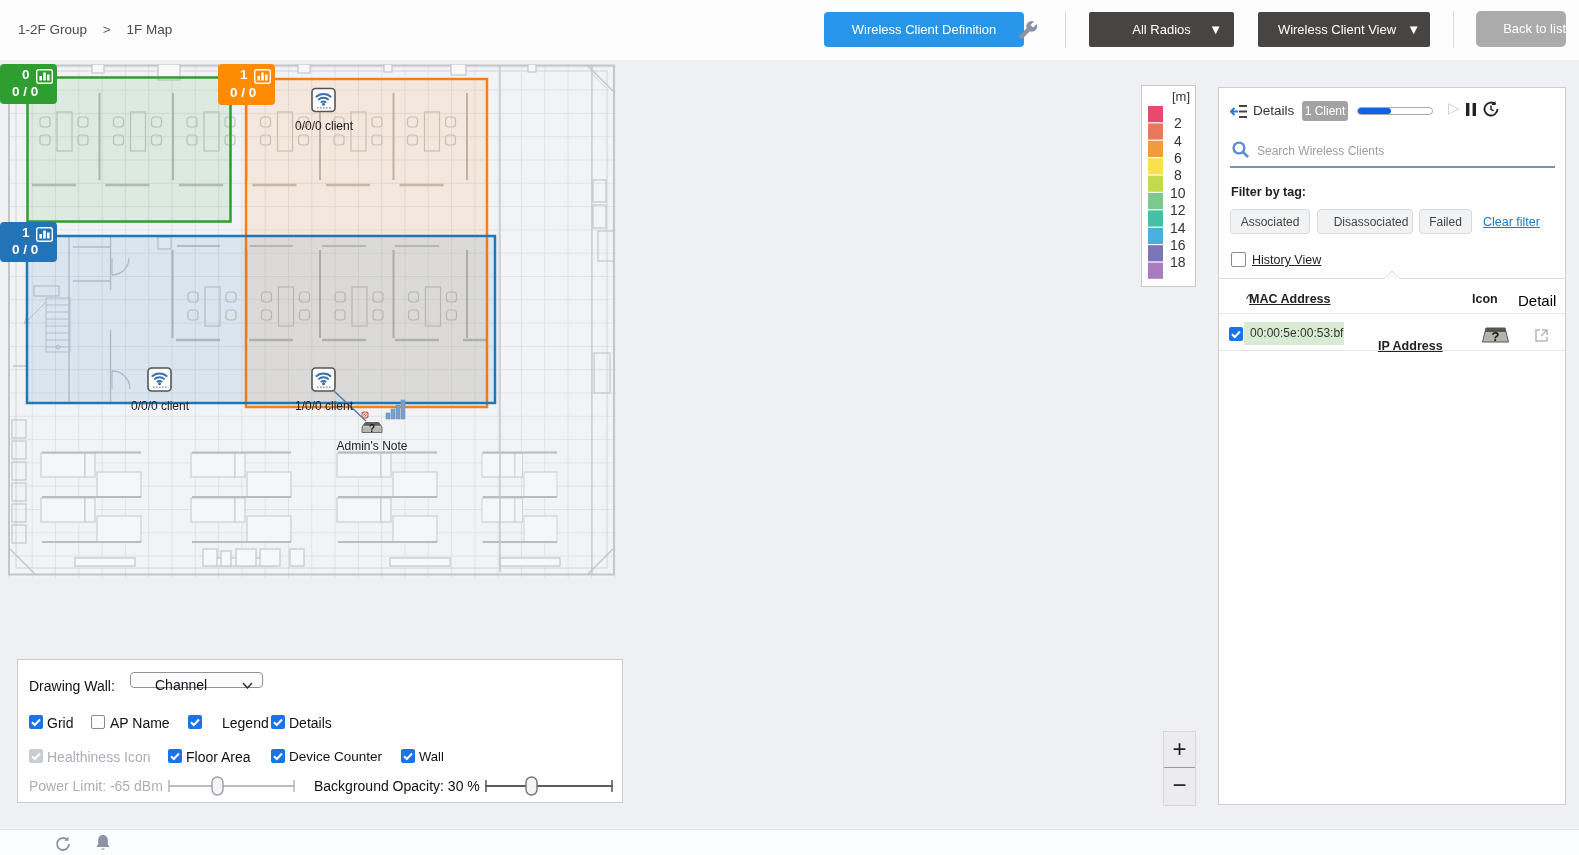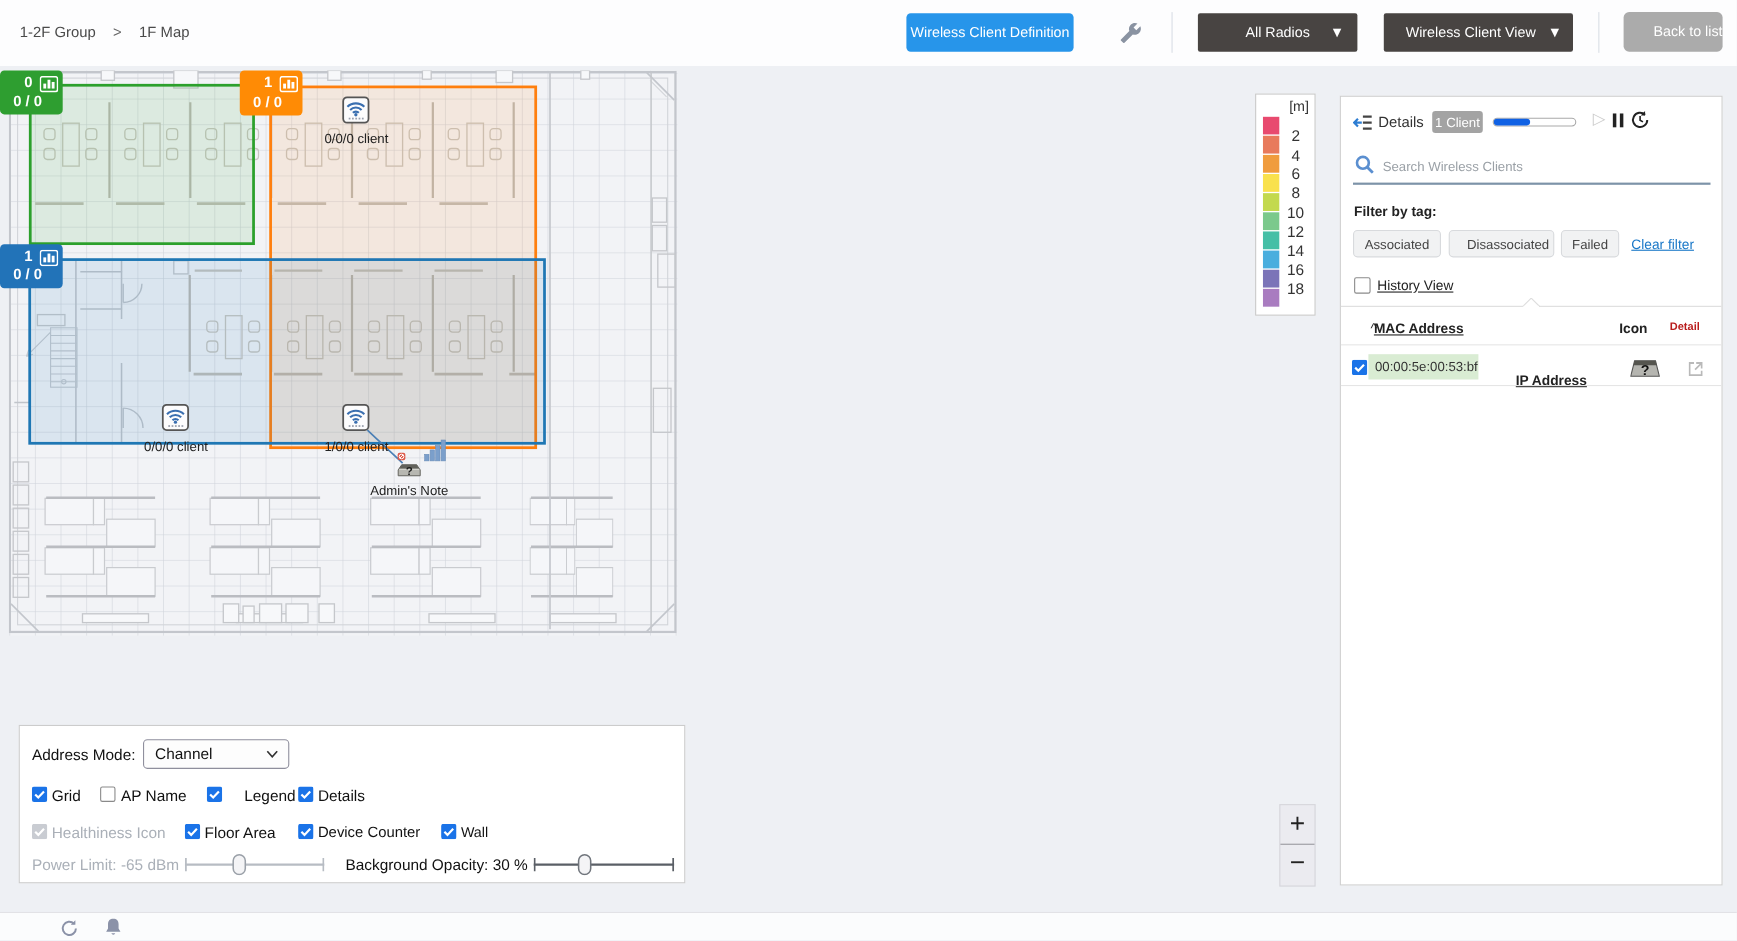--- a/index.html
+++ b/index.html
@@ -7,21 +7,21 @@
   body { background:#eef0f4; font-family:"Liberation Sans", sans-serif; position:relative; }
   .abs { position:absolute; }
 </style>
 </head>
 <body>
 
 <div class="abs" style="left:0;top:0;width:1579px;height:60px;background:#fdfdfe;"></div>
 
 <div class="abs" style="left:18px;top:22px;font-size:13.5px;color:#4a4a4a;">1-2F Group <span style="margin:0 12px;color:#666;">&gt;</span> 1F Map</div>
 
-<div class="abs" style="left:824px;top:12px;width:152px;height:35px;background:#2795ea;border-radius:4px;color:#fff;font-size:13px;text-align:center;line-height:35px;">Wireless Client Definition</div>
+<div class="abs" style="left:824px;top:12px;width:200px;height:35px;background:#2795ea;border-radius:4px;color:#fff;font-size:13px;text-align:center;line-height:35px;">Wireless Client Definition</div>
 
 <svg class="abs" style="left:1018px;top:20px;" width="20" height="20" viewBox="0 0 24 24">
     <g transform="translate(24,0) scale(-1,1)">
       <path fill="#8a93a2" d="M22.7 19l-9.1-9.1c.9-2.3.4-5-1.5-6.9-2-2-5-2.4-7.4-1.3L9 6 6 9 1.6 4.7C.4 7.1.9 10.1 2.9 12.1c1.9 1.9 4.6 2.4 6.9 1.5l9.1 9.1c.4.4 1 .4 1.4 0l2.3-2.3c.5-.4.5-1.1.1-1.4z"></path>
     </g>
   </svg>
 
 <div class="abs" style="left:1065px;top:11px;width:1px;height:37px;background:#d9dee5;"></div>
 
 <div class="abs" style="left:1089px;top:12px;width:145px;height:35px;background:#484442;border-radius:2px;color:#fff;font-size:13px;text-align:center;line-height:35px;">All Radios
@@ -416,21 +416,21 @@
   <svg class="abs" style="left:165px;top:183px;" width="16" height="8" viewBox="0 0 16 8">
       <path d="M0 8 L8 0 L16 8" fill="#fff" stroke="#ddd" stroke-width="1"></path>
       <rect x="1" y="7" width="14" height="1" fill="#fff"></rect>
     </svg>
 
   
   <div class="abs" style="left:27px;top:203px;font-size:13px;color:#333;">^</div>
   <div class="abs" style="left:30px;top:204px;font-size:12.5px;font-weight:bold;color:#222;text-decoration:underline;">MAC Address</div>
   <div class="abs" style="left:159px;top:204px;font-size:12.5px;font-weight:bold;color:#222;text-decoration:underline;margin-top:47px;">IP Address</div>
   <div class="abs" style="left:253px;top:204px;font-size:12.5px;font-weight:bold;color:#222;">Icon</div>
-  <div class="abs" style="left:299px;top:204px;font-size:10px;font-weight:bold;color:#b91c1c;">Detail</div>
+  <div class="abs" style="left:299px;top:204px;font-size:15px;font-weight:normal;color:#000000;">Detail</div>
   <div class="abs" style="left:0;top:225px;width:346px;height:1px;background:#e5e5e5;"></div>
 
   
   <svg class="abs" style="left:10px;top:239px;" width="14" height="14" viewBox="0 0 14 14">
       <rect width="14" height="14" rx="2" fill="#1a73e8"></rect>
       <path d="M3 7.2 L5.8 10 L11 4.5" stroke="#fff" stroke-width="2" fill="none"></path>
     </svg>
   
   <div class="abs" style="left:25px;top:234px;width:100px;height:23px;background:#d9ecd3;font-size:12px;color:#333;line-height:23px;padding-left:6px;">00:00:5e:00:53:bf</div>
   
@@ -444,23 +444,23 @@
   
   <svg class="abs" style="left:316px;top:241px;" width="13" height="13" viewBox="0 0 13 13">
     <path d="M5 1 H1 V12 H12 V8" fill="none" stroke="#b9b9b9" stroke-width="1.6"></path>
     <path d="M7 1 H12 V6 M12 1 L6 7" fill="none" stroke="#b9b9b9" stroke-width="1.6"></path>
   </svg>
   <div class="abs" style="left:0;top:262px;width:346px;height:1px;background:#e5e5e5;"></div>
 </div>
 
 <div class="abs" style="left:17px;top:659px;width:606px;height:144px;background:#fff;border:1px solid #ccc;">
 
-  <div class="abs" style="left:11px;top:18px;font-size:14px;color:#111;">Address Mode:</div>
-
-  <div class="abs" style="left:112px;top:12px;width:133px;height:27px;background:#fdfdfd;border:1px solid #8f8f9d;border-radius:4px;font-size:14px;color:#111;line-height:25px;padding-left:10px;">Channel
+  <div class="abs" style="left:11px;top:18px;font-size:14px;color:#111;">Drawing Wall:</div>
+
+  <div class="abs" style="left:112px;top:12px;width:133px;height:16px;background:#fdfdfd;border:1px solid #8f8f9d;border-radius:4px;font-size:14px;color:#111;line-height:25px;padding-left:24px;">Channel
     <svg style="position:absolute;right:9px;top:9px;" width="11" height="7" viewBox="0 0 11 7">
         <path d="M1 1 L5.5 6 L10 1" fill="none" stroke="#333" stroke-width="1.5"></path>
       </svg>
   </div>
 
   <svg class="abs" style="left:11px;top:55px;" width="14" height="14" viewBox="0 0 14 14">
       <rect width="14" height="14" rx="2" fill="#1a73e8"></rect>
       <path d="M3 7.2 L5.8 10 L11 4.5" stroke="#fff" stroke-width="2" fill="none"></path>
     </svg>
   <div class="abs" style="left:29px;top:55px;font-size:14px;color:#111;">Grid</div>

